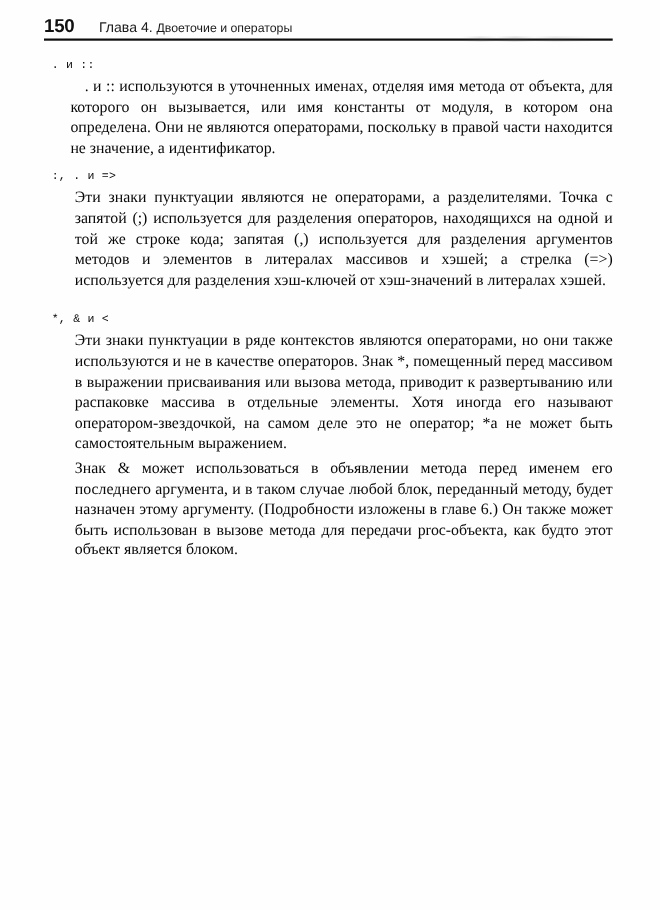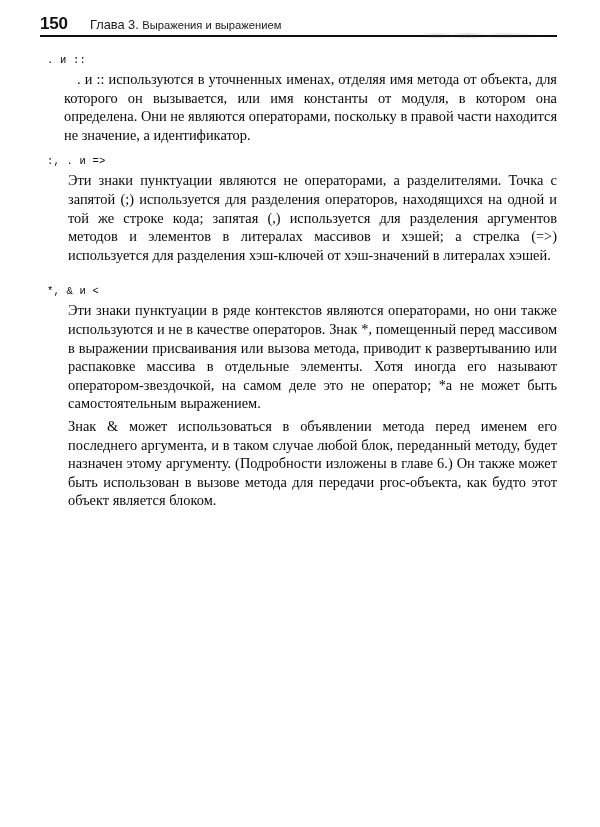--- a/index.html
+++ b/index.html
@@ -127,21 +127,21 @@
     height: 4px;
   }
 </style>
 </head>
 <body>
 
 <div class="page">
 
   <div class="running-head">
     <div class="folio">150</div>
-    <div class="chapter-title"><span class="ch-num">Глава 3.</span> <span class="ch-name">Выражения и выражением</span></div>
+    <div class="chapter-title"><span class="ch-num">Глава 4.</span> <span class="ch-name">Двоеточие и операторы</span></div>
   </div>
 
   <div class="head-rule"></div>
   <div class="head-rule-smudge"></div>
 
   <div class="content">
 
     <div>
       <p class="code-head">. и ::</p>
       <p class="para indent-first">. и :: используются в уточненных именах, отделяя имя метода от объекта, для которого он вызывается, или имя константы от модуля, в котором она определена. Они не являются операторами, поскольку в правой части находится не значение, а идентификатор.</p>

